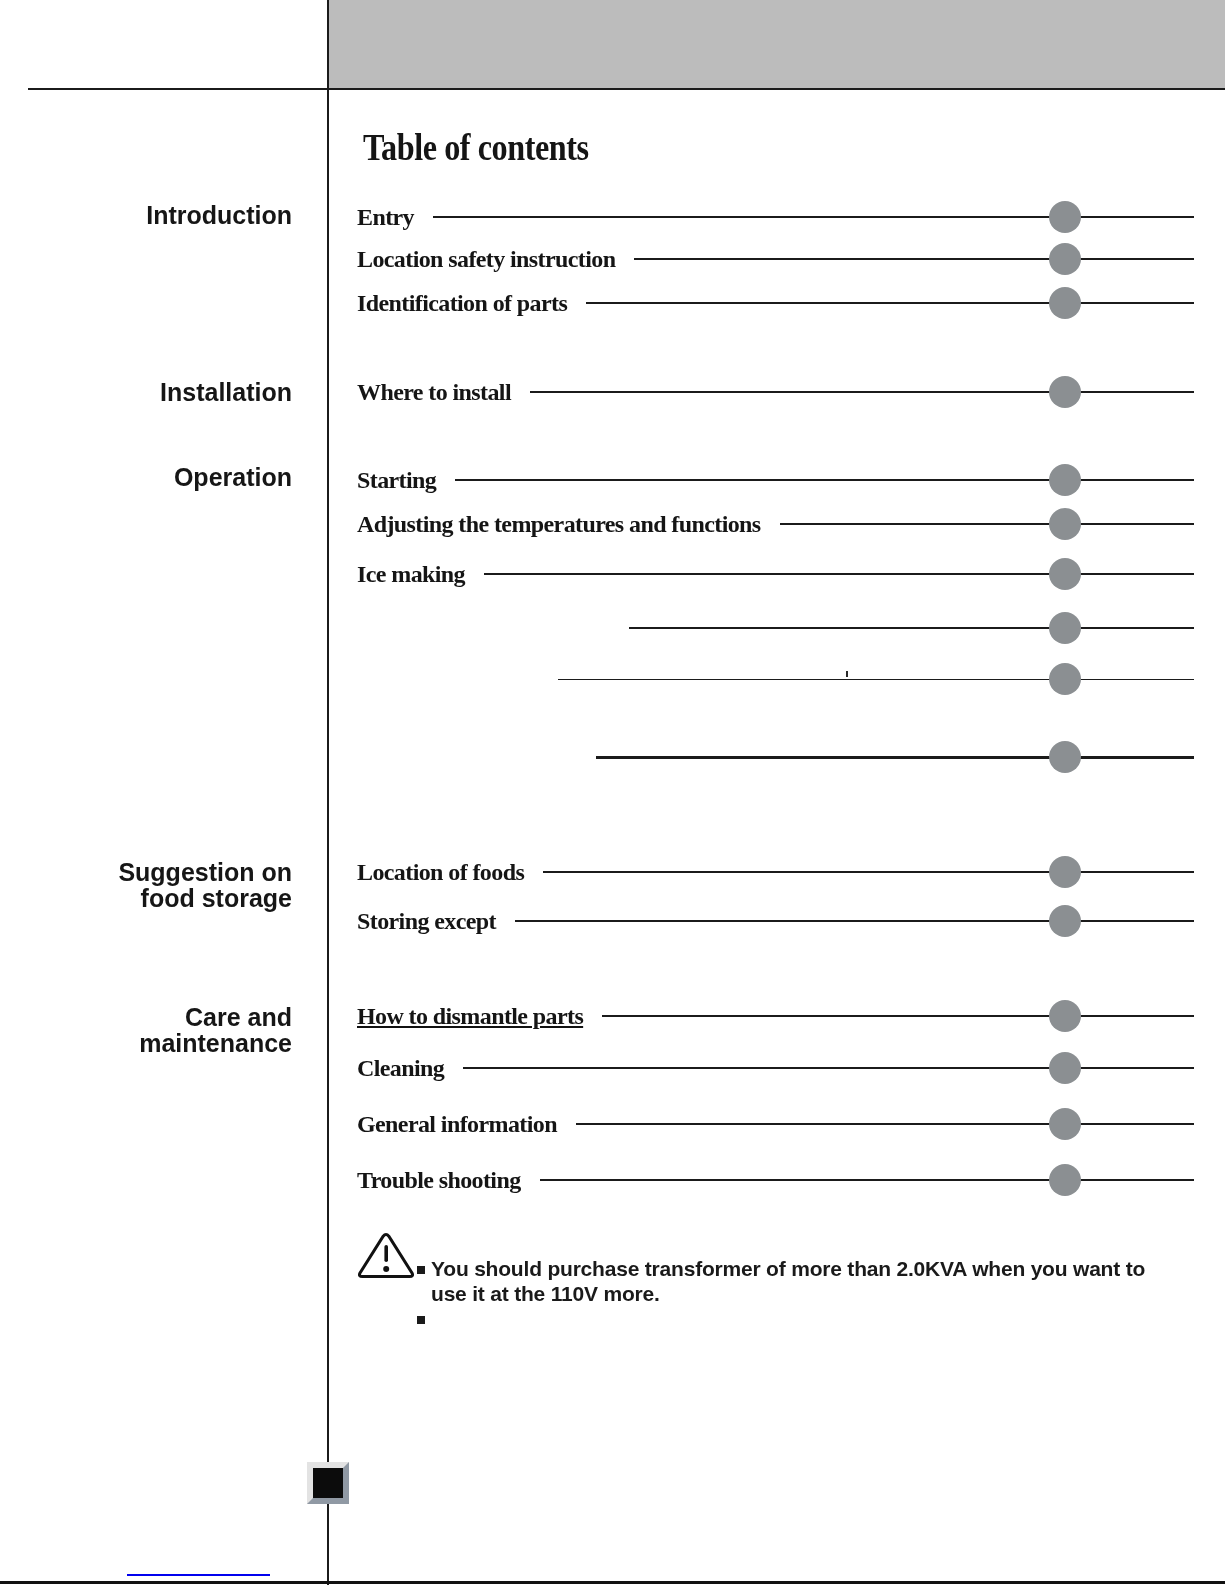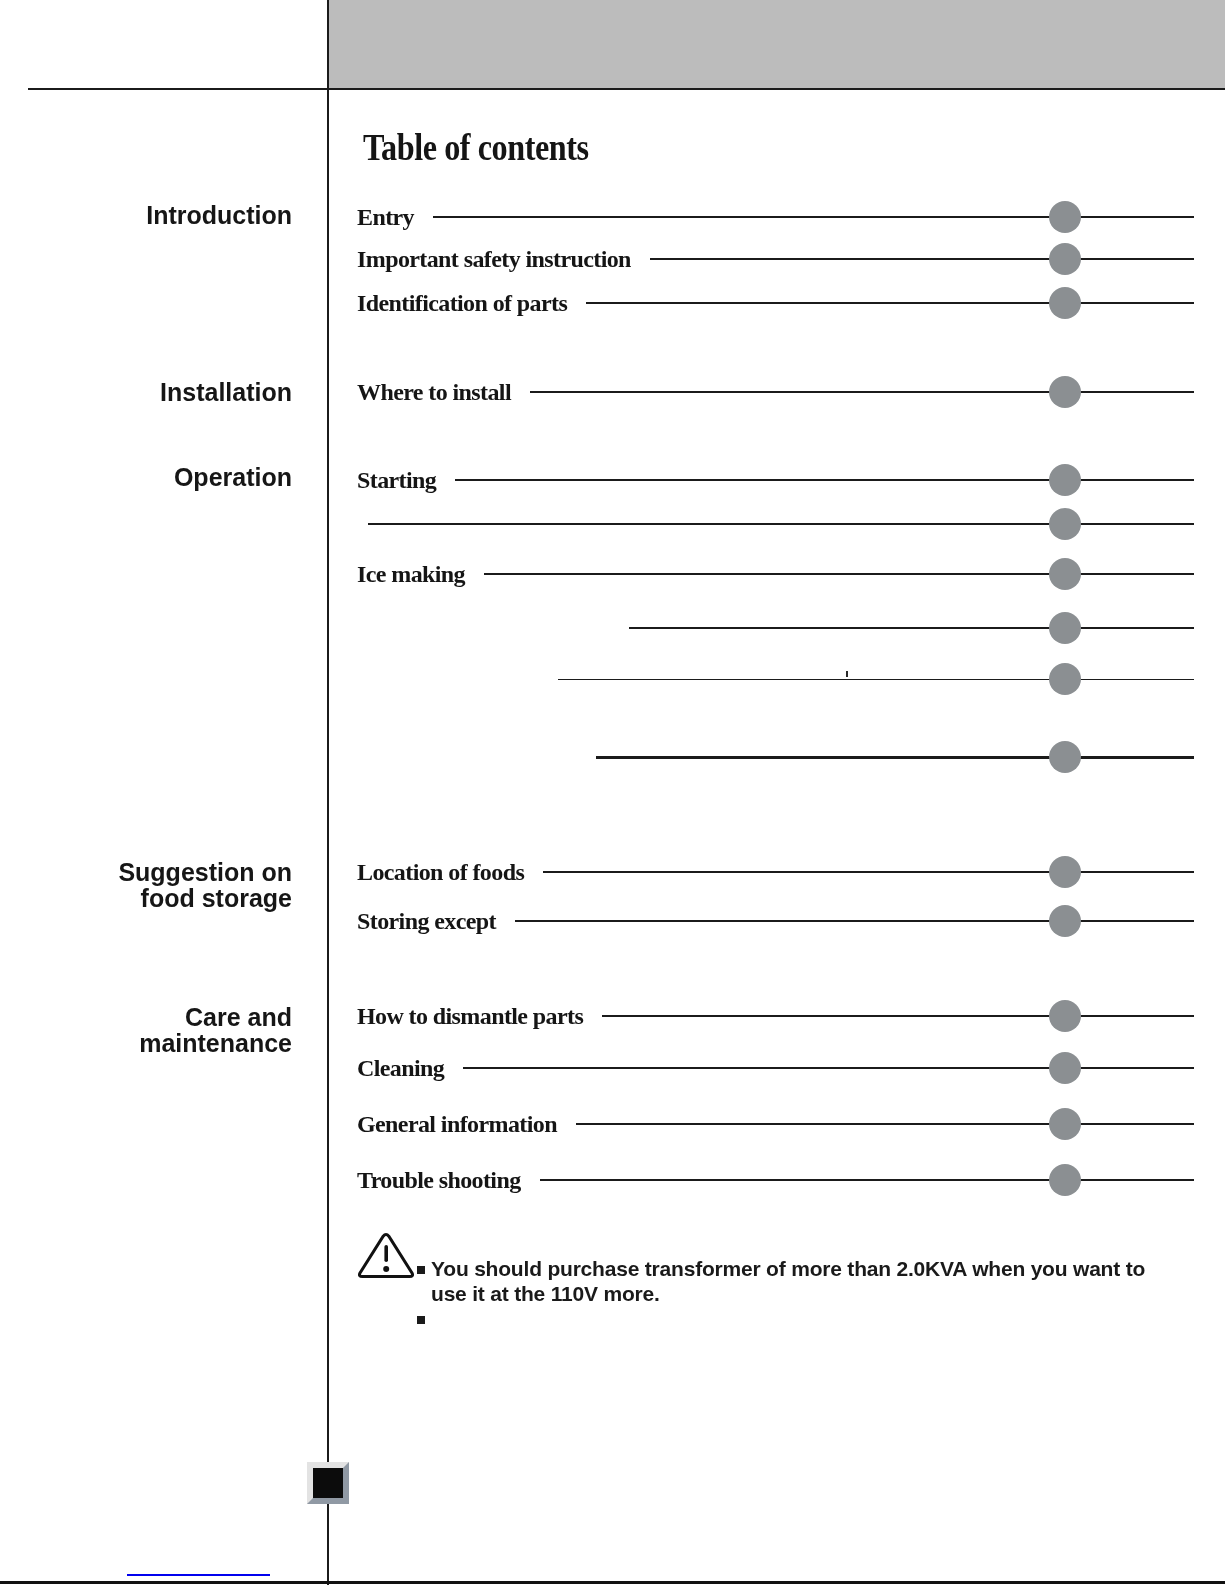--- a/index.html
+++ b/index.html
@@ -125,40 +125,41 @@
         <div>maintenance</div>
       </div>
     </div>
   <div id="toc-rows">
       <div class="toc-row" style="top: 200px;">
         <span class="toc-label">Entry</span>
         <div class="leader"></div>
         <div class="dot" style="background: rgb(139, 143, 146);"></div>
       </div>
       <div class="toc-row" style="top: 242px;">
-        <span class="toc-label">Important safety instruction</span>
+        <span class="toc-label">Location safety instruction</span>
         <div class="leader"></div>
         <div class="dot" style="background: rgb(139, 143, 146);"></div>
       </div>
       <div class="toc-row" style="top: 286px;">
         <span class="toc-label">Identification of parts</span>
         <div class="leader"></div>
         <div class="dot" style="background: rgb(139, 143, 146);"></div>
       </div>
       <div class="toc-row" style="top: 375px; align-items: center;">
         <span class="toc-label">Where to install</span>
         <div class="leader"></div>
         <div class="dot" style="background: rgb(139, 143, 146);"></div>
       </div>
       <div class="toc-row" style="top: 463px;">
         <span class="toc-label">Starting</span>
         <div class="leader"></div>
         <div class="dot" style="background: rgb(139, 143, 146);"></div>
       </div>
       <div class="toc-row" style="top: 507px;">
+        <span class="toc-label">Adjusting the temperatures and functions</span>
         <div class="leader"></div>
         <div class="dot" style="background: rgb(139, 143, 146);"></div>
       </div>
       <div class="toc-row" style="top: 557px;">
         <span class="toc-label">Ice making</span>
         <div class="leader"></div>
         <div class="dot" style="background: rgb(139, 143, 146);"></div>
       </div>
       <div class="toc-row no-label" style="top: 611px;">
         <span class="indent-spacer" style="width: 264px;"></span>
@@ -179,21 +180,21 @@
       <div class="toc-row" style="top: 855px;">
         <span class="toc-label">Location of foods</span>
         <div class="leader"></div>
         <div class="dot" style="background: rgb(139, 143, 146);"></div>
       </div>
       <div class="toc-row" style="top: 904px;">
         <span class="toc-label">Storing except</span>
         <div class="leader"></div>
         <div class="dot" style="background: rgb(139, 143, 146);"></div>
       </div>
-      <div class="toc-row" style="top: 999px;">
+      <div class="toc-row" style="top: 999px; text-decoration: underline;">
         <span class="toc-label">How to dismantle parts</span>
         <div class="leader"></div>
         <div class="dot" style="background: rgb(139, 143, 146);"></div>
       </div>
       <div class="toc-row" style="top: 1051px;">
         <span class="toc-label">Cleaning</span>
         <div class="leader"></div>
         <div class="dot" style="background: rgb(139, 143, 146);"></div>
       </div>
       <div class="toc-row" style="top: 1107px;">

